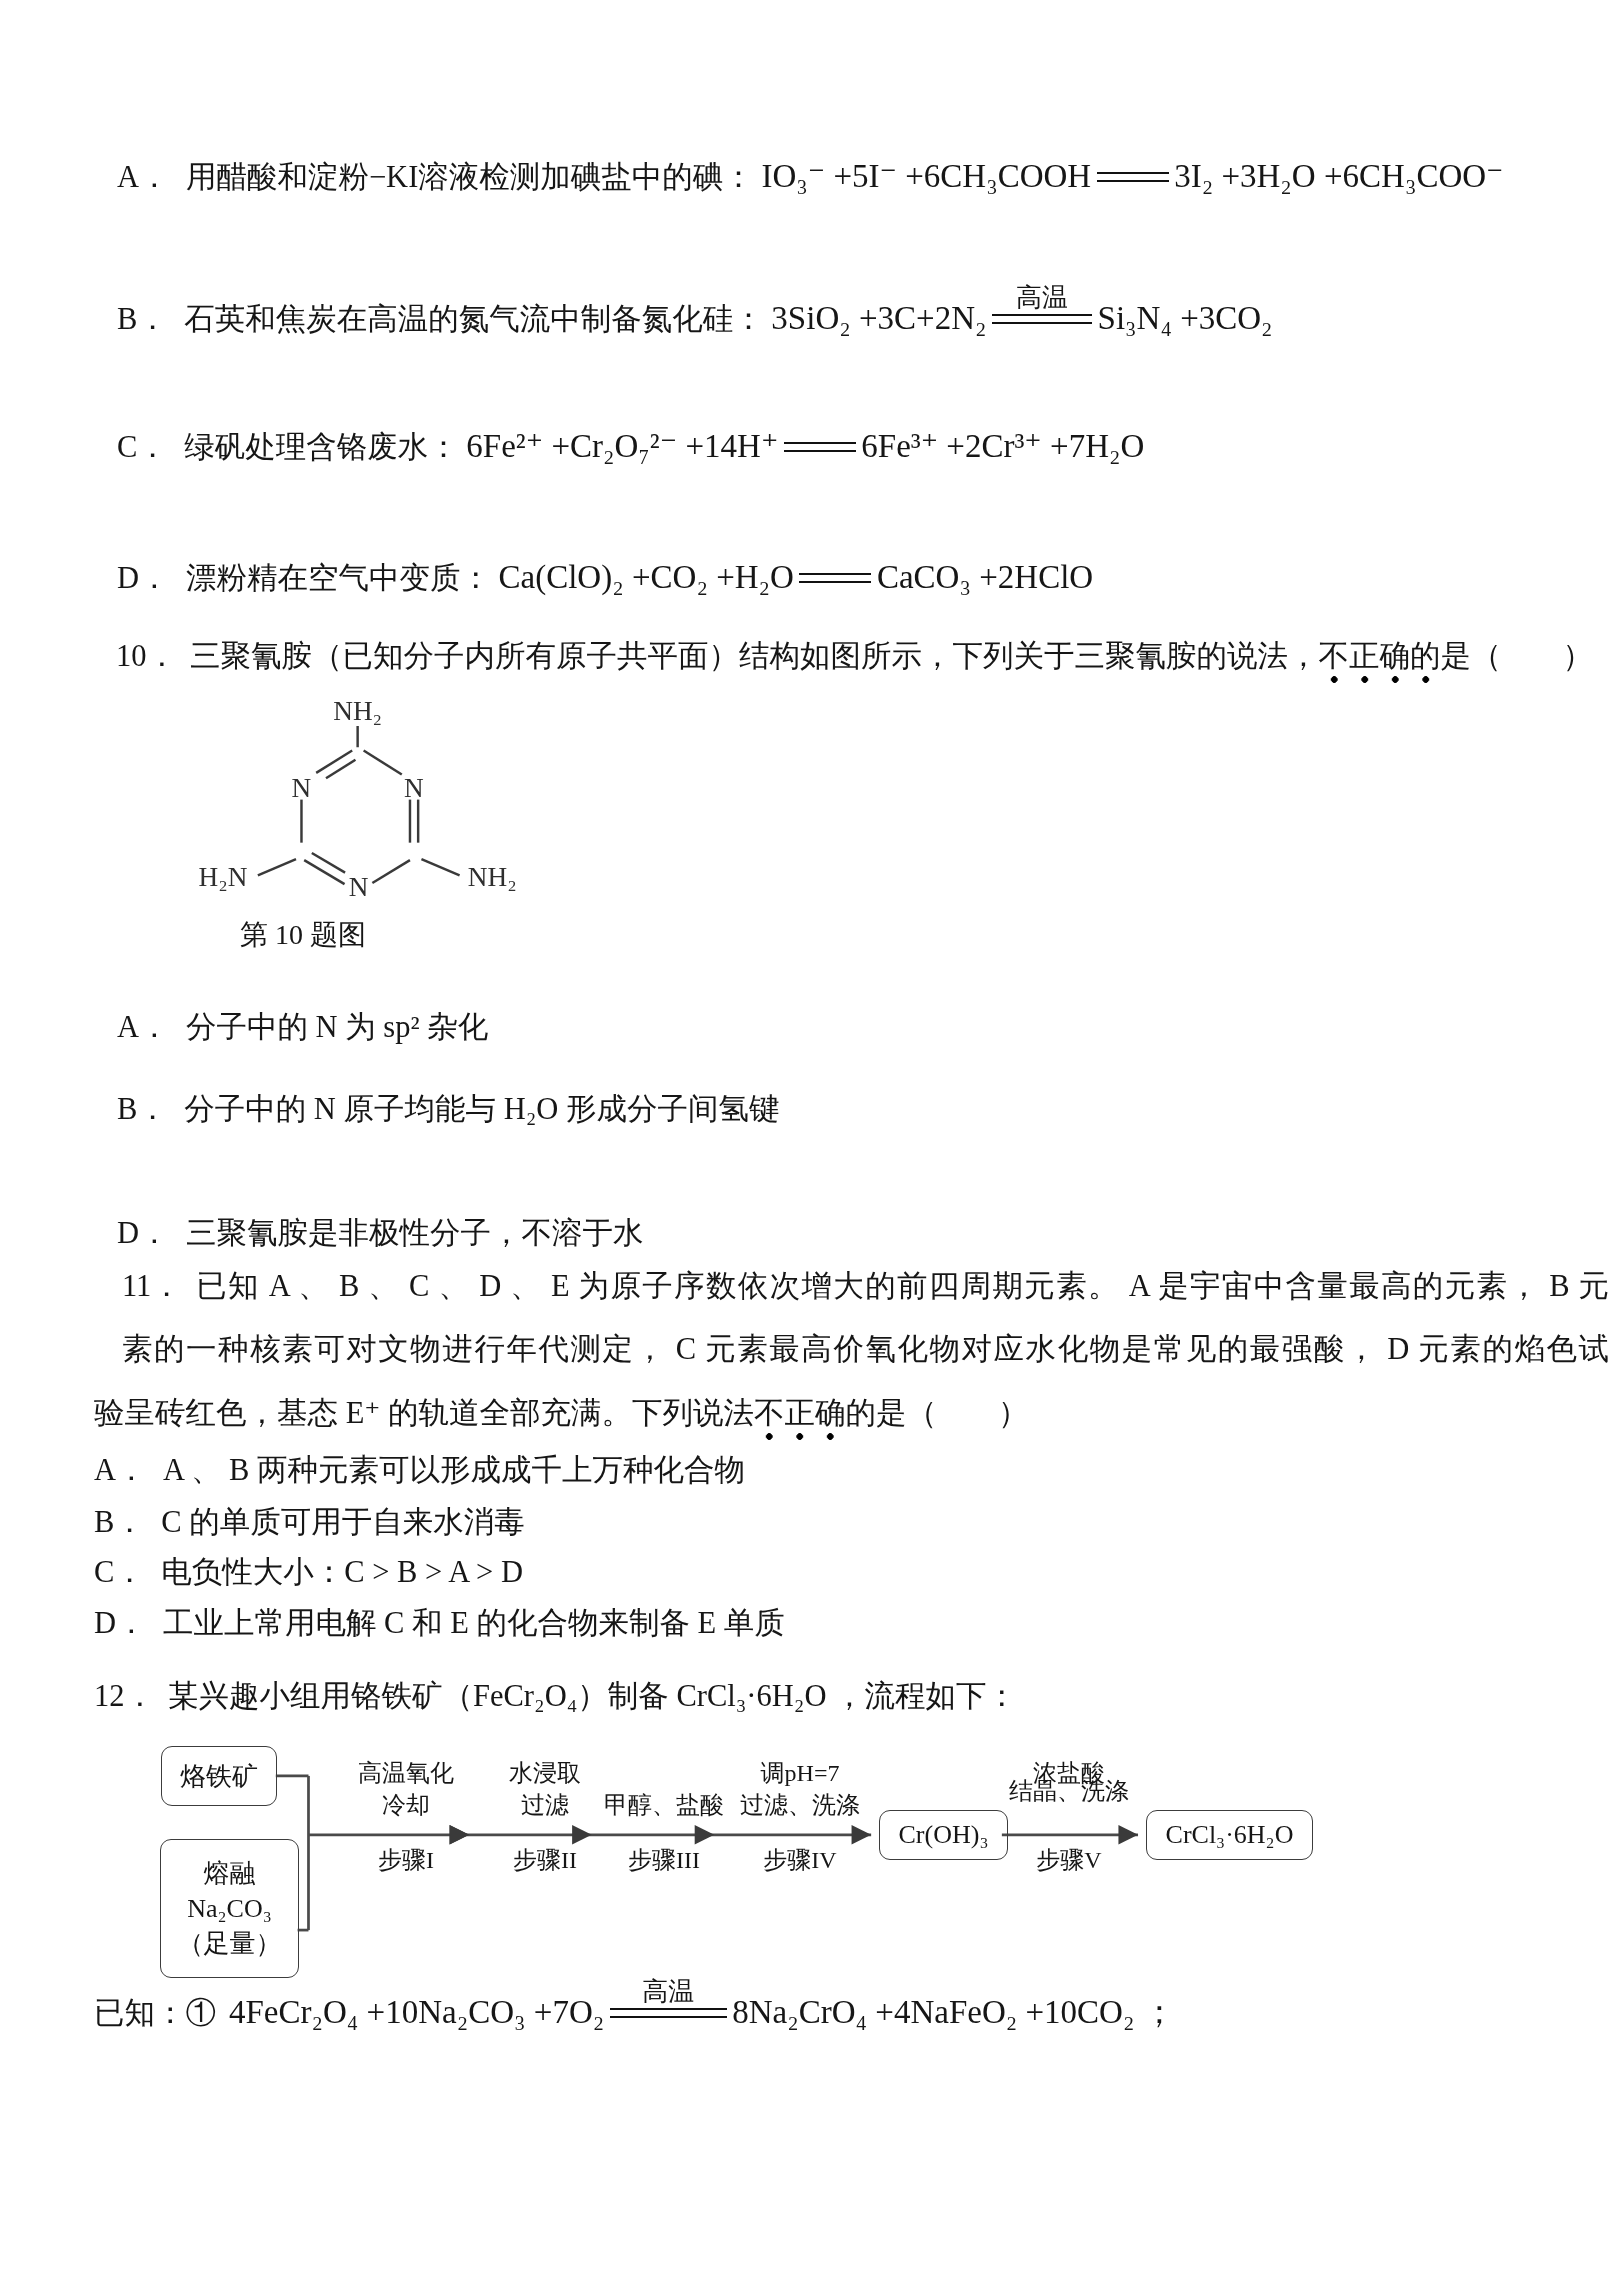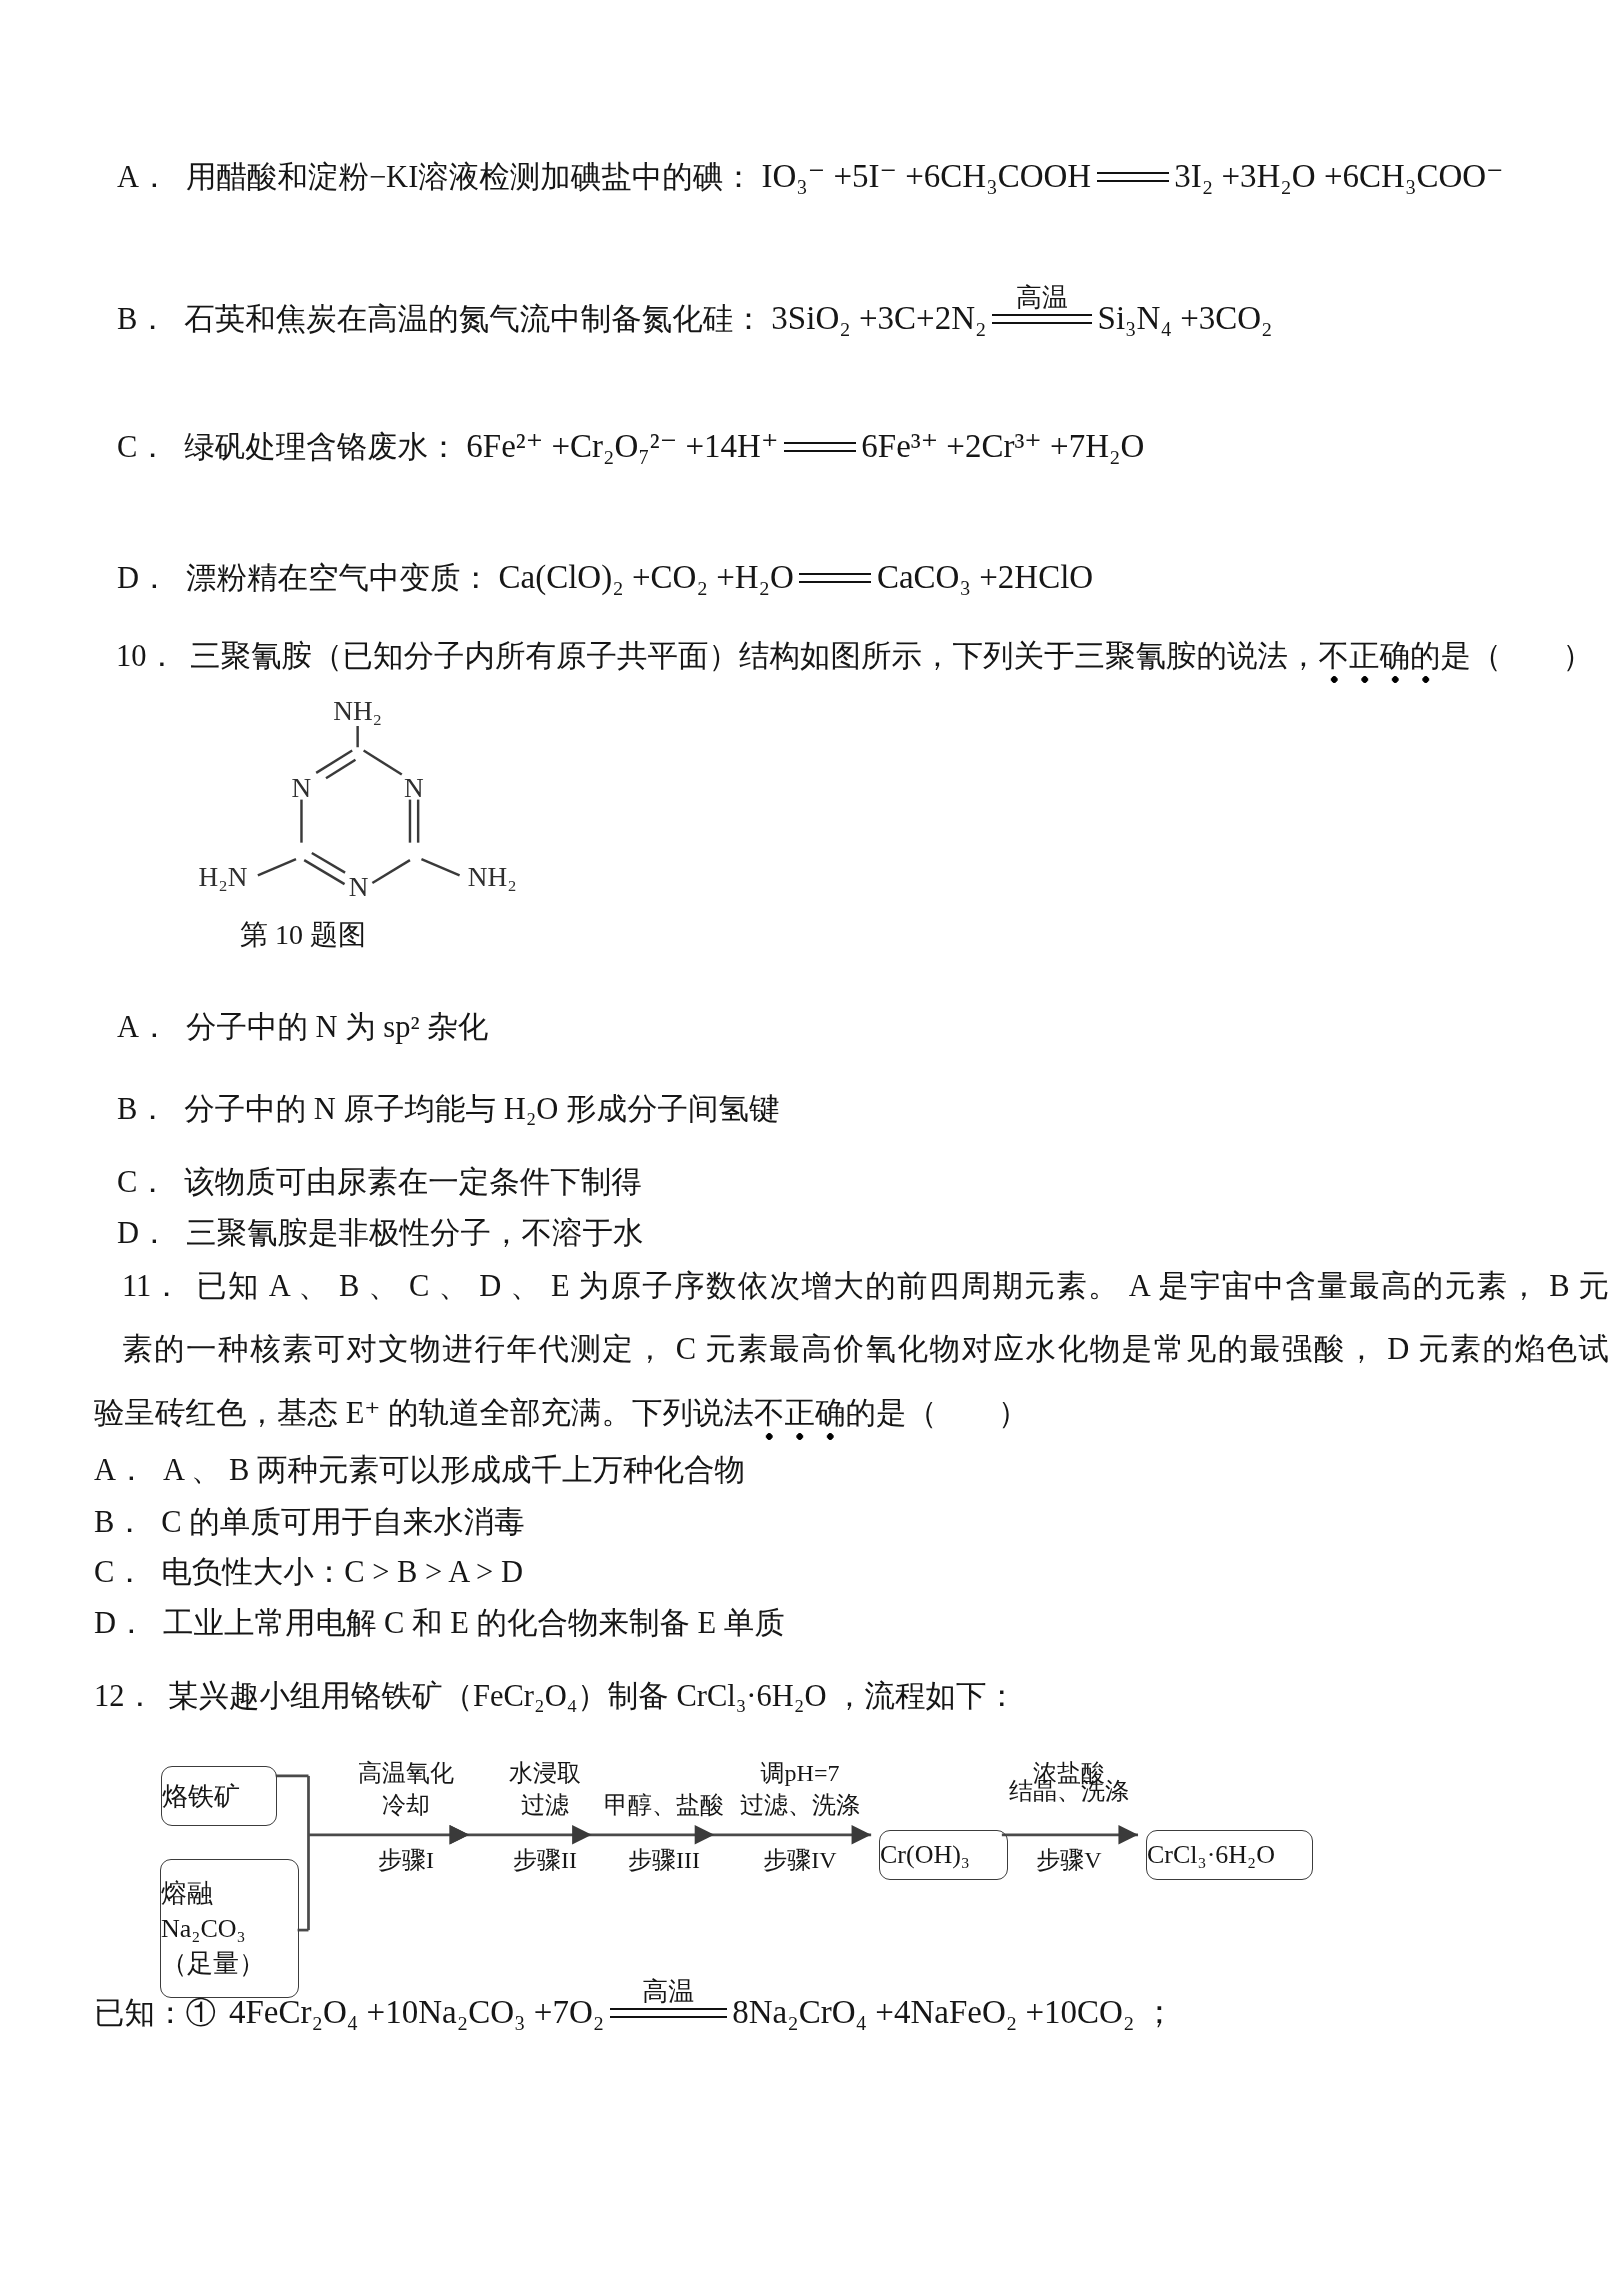--- a/index.html
+++ b/index.html
@@ -18,22 +18,22 @@
         font-size:26px;white-space:nowrap;line-height:29.4px;}
   .cond:empty{display:none}
   
   .emph{background-image:radial-gradient(circle,#000 3px,rgba(0,0,0,0) 3.5px);
         background-size:30.5px 8.7px;background-repeat:repeat-x;background-position:0 100%;
         padding-bottom:11px;}
   .just{width:1487px;text-align:justify;text-align-last:justify;margin-left:28px;}
   .flowlbl{position:absolute;transform:translateX(-50%);font-size:24px;line-height:27px;
            white-space:nowrap;text-align:center;}
   .fbox{position:absolute;border:1.6px solid #3c3c3c;border-radius:11px;
-        display:flex;align-items:flex-start;justify-content:center;flex-direction:column;
-        font-size:26px;text-align:center;box-sizing:border-box;margin-top:20px;}
+        display:flex;align-items:center;justify-content:center;flex-direction:column;
+        font-size:26px;text-align:center;box-sizing:border-box;}
   .fig-caption{font-size:28px;}
   svg text{font-family:"Liberation Serif","DejaVu Serif",serif;fill:#2f2f2f;}
 </style>
 </head>
 <body>
 
 <div class="page">
 
   <div class="abs cjk" style="left:117px;top:155px;">
     <span class="lbl">A．</span><span>用醋酸和淀粉−KI溶液检测加碘盐中的碘：</span>
@@ -92,23 +92,20 @@
       <text x="622" y="360">NH₂</text>
     </g>
   </svg>
   <div class="abs fig-caption" style="left:240px;top:916px;">第 10 题图</div>
 
   <div class="abs cjk" style="left:117px;top:1006px;">
     <span class="lbl">A．</span><span>分子中的 N 为 sp² 杂化</span>
   </div>
   <div class="abs cjk" style="left:117px;top:1088px;">
     <span class="lbl">B．</span><span>分子中的 N 原子均能与 H₂O 形成分子间氢键</span>
-  </div>
-  <div class="abs cjk" style="left:117px;top:1161px;">
-    <span class="lbl">C．</span><span>该物质可由尿素在一定条件下制得</span>
   </div>
   <div class="abs cjk" style="left:117px;top:1212px;">
     <span class="lbl">D．</span><span>三聚氰胺是非极性分子，不溶于水</span>
   </div>
 
   <div class="abs cjk just" style="left:94px;top:1255px;line-height:62px;">
     <span class="num">11．</span><span>已知 A 、 B 、 C 、 D 、 E 为原子序数依次增大的前四周期元素。 A 是宇宙中含量最高的元素， B 元</span>
   </div>
   <div class="abs cjk just" style="left:94px;top:1318px;line-height:62px;">
     <span>素的一种核素可对文物进行年代测定， C 元素最高价氧化物对应水化物是常见的最强酸， D 元素的焰色试</span>

